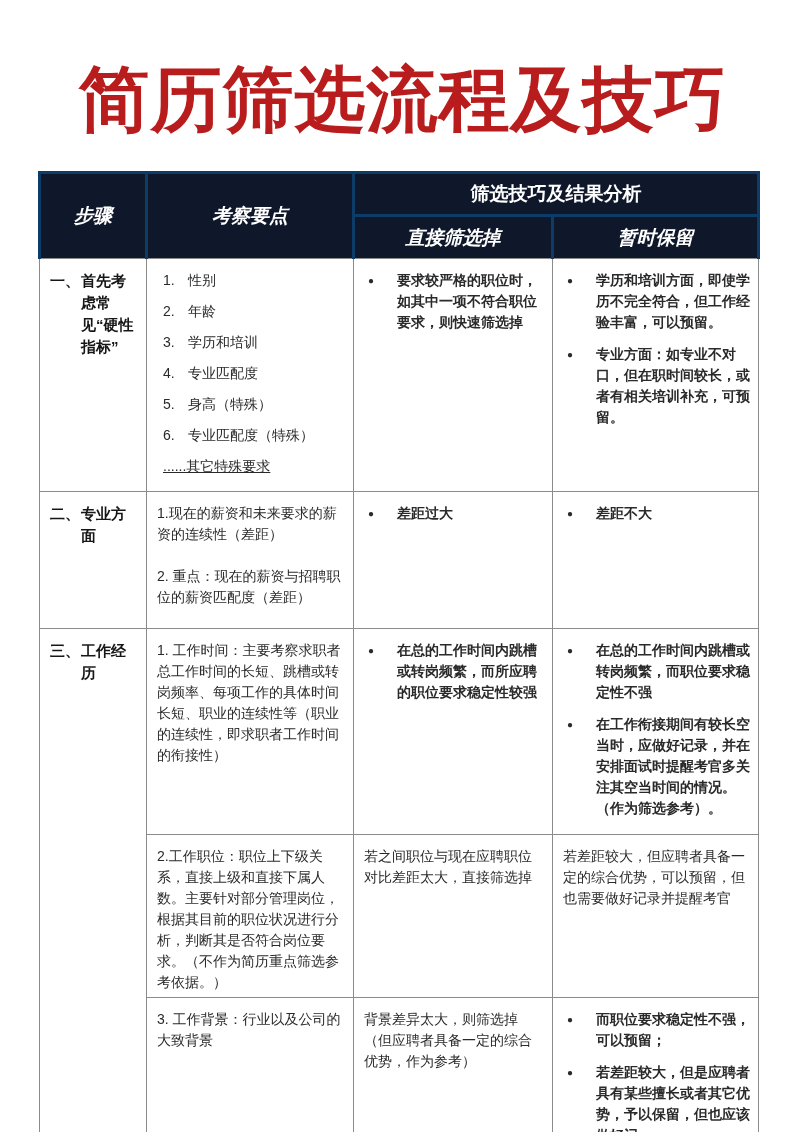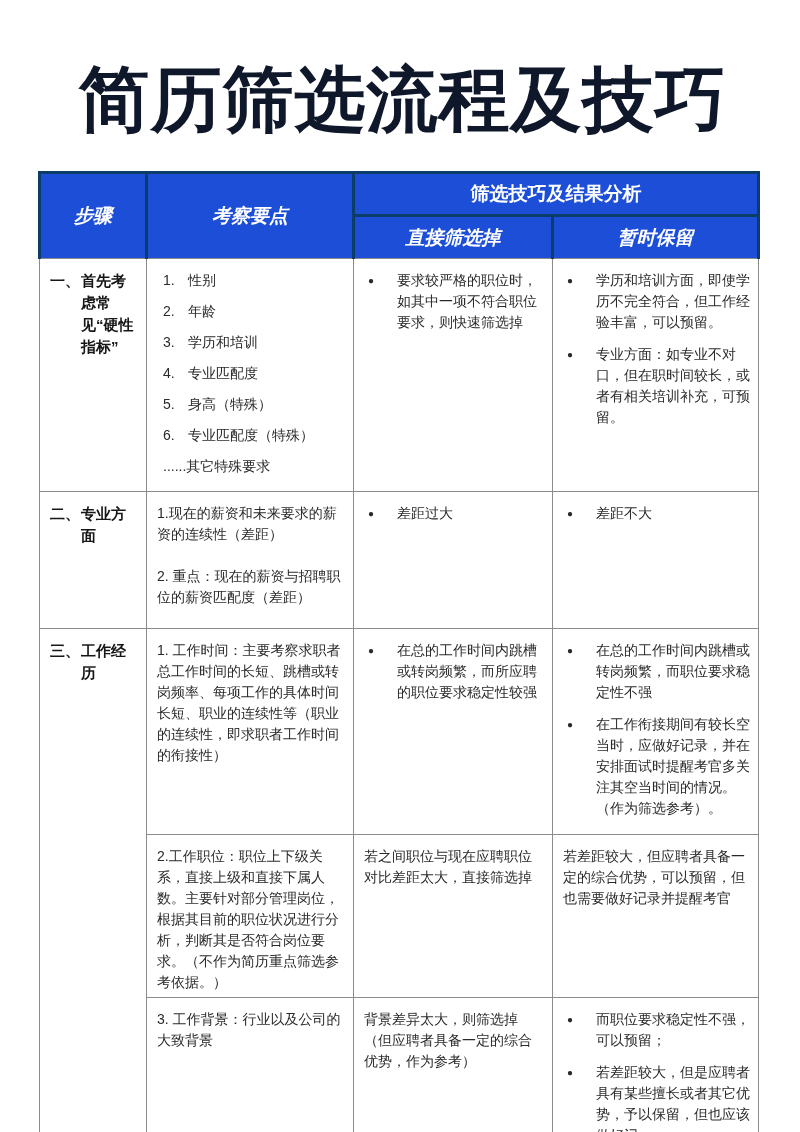--- a/index.html
+++ b/index.html
@@ -8,32 +8,32 @@
     font-family:"Liberation Sans", sans-serif;
     color:#2a2a2a;overflow:hidden;
   }
   .page-title{
     margin:54px 0 0 5px;
     text-align:center;
     font-size:71px;
     font-weight:900;
     letter-spacing:1px;
     line-height:1.3;
-    color:#0f172a;
+    color:#b91c1c;
     white-space:nowrap;
   }
   table.screen{
     border-collapse:collapse;
     table-layout:fixed;
     width:719px;
     margin:25px 0 0 38px;
   }
   
   th{
-    background:#1d4ed8;
+    background:#0f172a;
     color:#ffffff;
     font-size:19px;
     font-weight:700;
     text-align:center;
     vertical-align:middle;
     border:3px solid #0b3d68;
     padding:0;
   }
   tr.hrow{height:43px;}
   th.hbottom{border-bottom:1px solid #8b8b8b;font-style:italic;}
@@ -50,24 +50,24 @@
   tr.r2{height:110px;}
   tr.r3a{height:193px;}
   tr.r3b{height:142px;}
   tr.r3c{height:121px;}
   .step{display:flex;font-weight:700;color:#161616;font-size:15px;line-height:22px;}
   .step .no{flex:none;width:31px;}
   .step .tx{flex:1;}
   .nitem{display:flex;margin:0 0 10px 6px;}
   .nitem .n{flex:none;width:25px;}
   .nitem .t{flex:1;}
-  .tail{margin:0 0 10px 6px;}
+  .tail{margin:0 0 10px 6px;text-decoration:underline;}
   .bitem{display:flex;margin-bottom:11px;}
   .bitem .b{flex:none;width:29px;font-size:10px;line-height:21px;padding-left:4px;}
-  .bitem .t{flex:1;}
+  .bitem .t{flex:1;font-weight:bold;}
   .para{margin:0 0 21px 0;}
   .para:last-child{margin-bottom:16px;}
   .plain{margin:0;}
 </style>
 </head>
 <body>
 
 <h1 class="page-title">简历筛选流程及技巧</h1>
 
 <table class="screen">

